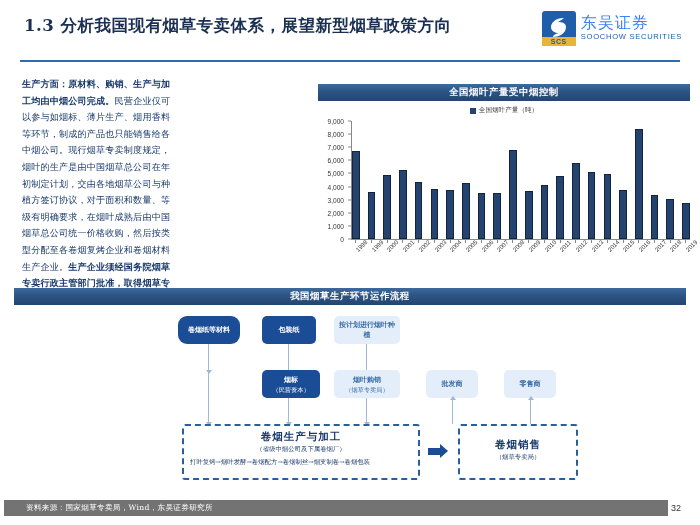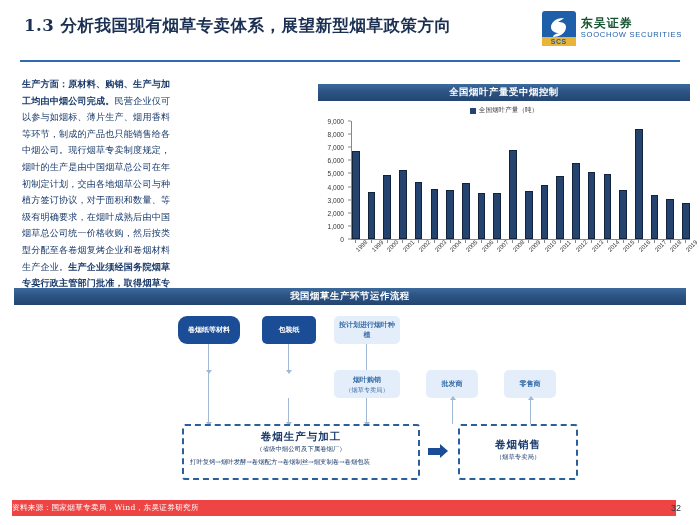--- a/index.html
+++ b/index.html
@@ -23,21 +23,21 @@
     width:34px;height:34px;background:#1f5ea8;border-radius:3px;
     position:relative;margin-right:5px;
   }
   .logo-mark svg{position:absolute;left:4px;top:3px;}
   .logo-scs{
     position:absolute;left:0;bottom:-1px;width:34px;height:9px;
     background:#e8b53a;color:#1f5ea8;font-size:7px;font-weight:bold;
     text-align:center;line-height:9px;letter-spacing:.5px;
   }
   .logo-txt{display:flex;flex-direction:column;justify-content:center;}
-  .logo-cn{font-size:12px;font-weight:bold;color:#14532d;line-height:1.05;
+  .logo-cn{font-size:16px;font-weight:normal;color:#3b82f6;line-height:1.05;
            font-family:"DejaVu Sans","Liberation Sans",sans-serif;letter-spacing:1px;}
   .logo-en{font-size:7.6px;color:#1f5ea8;letter-spacing:.7px;margin-top:1px;text-align:right;}
   .hrule{position:absolute;left:20px;top:60px;width:660px;height:2px;background:#2f6bb0;}
 
   
   .bodytext{
     position:absolute;left:22px;top:76px;width:148px;
     font-size:9.1px;line-height:16.6px;color:#1a3a6b;
     text-align:justify;
     font-family:"DejaVu Serif","Liberation Serif",serif;
@@ -126,23 +126,23 @@
     font-size:6.4px;color:#1a3a6b;line-height:10px;margin-top:3px;padding:0 6px;
     font-family:"DejaVu Serif","Liberation Serif",serif;
   }
   .bigarrow{position:absolute;display:flex;align-items:center;}
   .bigarrow .shaft{width:12px;height:7px;background:#1a4d96;}
   .bigarrow .tip{width:0;height:0;border-top:7px solid transparent;
                  border-bottom:7px solid transparent;border-left:8px solid #1a4d96;}
 
   
   .footer-bar{
-    position:absolute;left:12px;top:500px;width:664px;height:16px;
-    background:#ef4444;color:#ffffff;font-size:7.6px;
-    display:flex;align-items:center;padding-left:0;box-sizing:border-box;
+    position:absolute;left:4px;top:500px;width:664px;height:16px;
+    background:#737373;color:#ffffff;font-size:7.6px;
+    display:flex;align-items:center;padding-left:22px;box-sizing:border-box;
     letter-spacing:.3px;font-family:"DejaVu Serif","Liberation Serif",serif;
   }
   .pagenum{
     position:absolute;right:12px;top:500px;width:24px;height:16px;
     display:flex;align-items:center;justify-content:center;
     font-size:9px;color:#333;
   }
 </style>
 </head>
 <body>
@@ -382,20 +382,24 @@
     <div class="arrow down" style="left:194px;top:36px;height:26px;">
         <i class="head"></i>
       </div>
     <div class="arrow down" style="left:274px;top:36px;height:26px;">
         <i class="head"></i>
       </div>
     <div class="arrow down" style="left:352px;top:36px;height:26px;">
         <i class="head"></i>
       </div>
 
+    <div class="fbox dark" style="left:248px;top:62px;width:58px;height:28px;">
+      <span>烟标</span>
+      <span class="sub">（民营资本）</span>
+    </div>
     <div class="fbox pale" style="left:320px;top:62px;width:66px;height:28px;">
       <span>烟叶购销</span>
       <span class="sub">（烟草专卖局）</span>
     </div>
     <div class="fbox pale" style="left:412px;top:62px;width:52px;height:28px;">
       <span>批发商</span>
     </div>
     <div class="fbox pale" style="left:490px;top:62px;width:52px;height:28px;">
       <span>零售商</span>
     </div>

